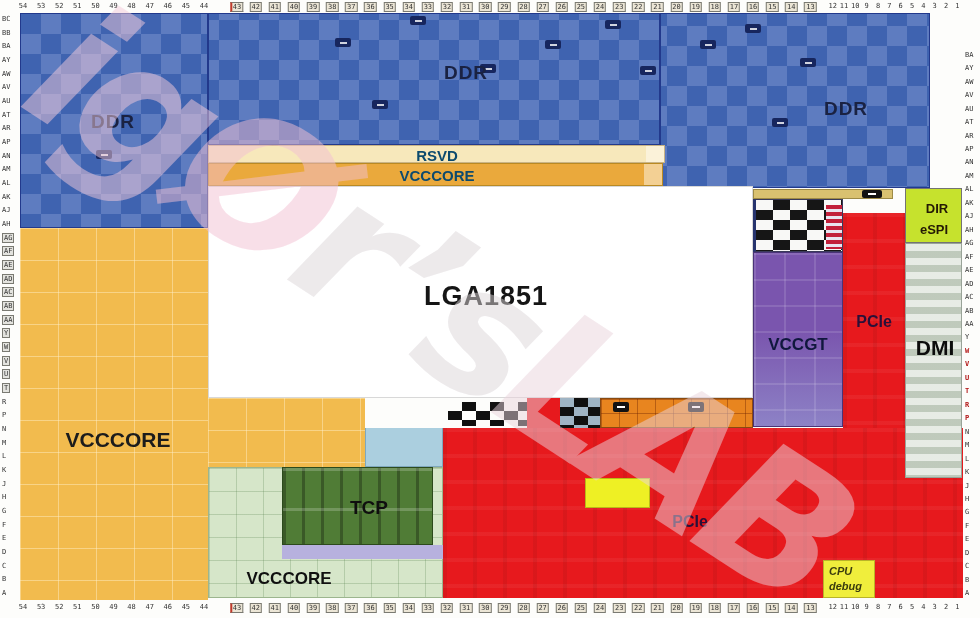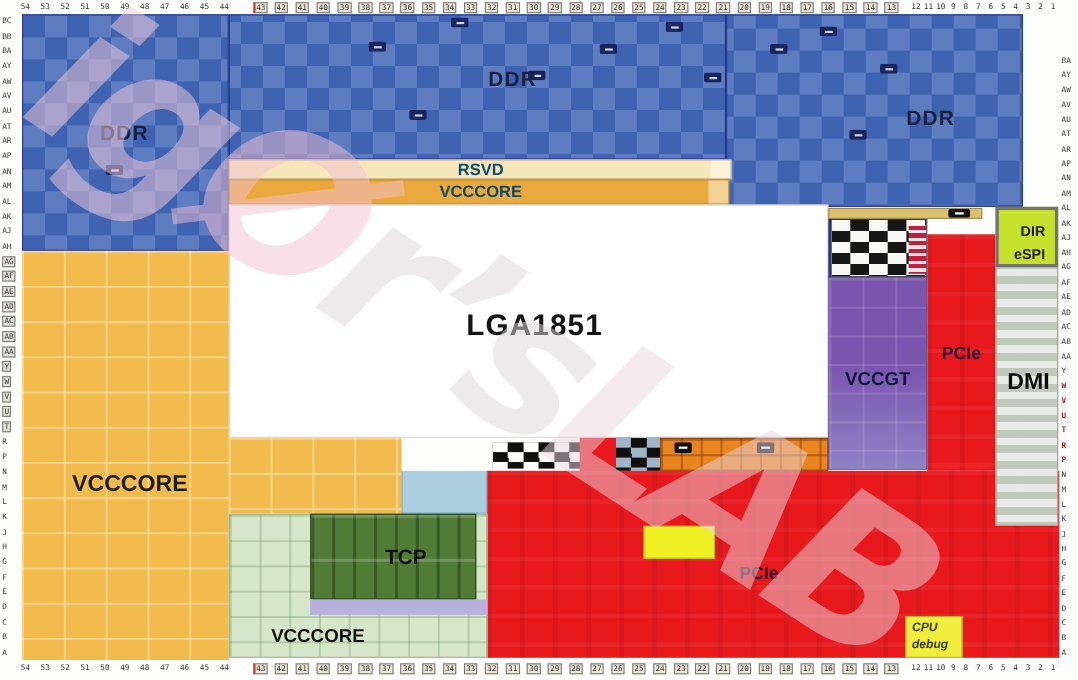--- a/index.html
+++ b/index.html
@@ -31,21 +31,21 @@
     background-image:repeating-linear-gradient(90deg,rgba(0,0,0,.06) 0 4px,transparent 4px 30px),
                      repeating-linear-gradient(rgba(255,255,255,.05) 0 4px,transparent 4px 26px);padding-left:34px;}
   .purple-grad{background:linear-gradient(var(--purple) 0 45%,var(--purple_light));
     background-image:linear-gradient(rgba(255,255,255,.12) 2px,transparent 2px),
                      linear-gradient(90deg,rgba(255,255,255,.12) 2px,transparent 2px),
                      linear-gradient(var(--purple) 0%,var(--purple) 45%,var(--purple_light) 100%);
     background-size:30px 26px,30px 26px,100% 100%;border:1px solid #4a3478;}
   .dmi-rows{background-color:var(--dmi_bg);
     background-image:repeating-linear-gradient(rgba(255,255,255,.5) 0 7px,rgba(150,165,148,.28) 7px 14px);
     border:1px solid #99a398;}
-  .lime-bg{background:var(--lime);border:3px solid #737373;}
+  .lime-bg{background:var(--lime);border:1px solid #737373;}
   .tan-bar{background:var(--tan);border:1px solid #9d8a46;}
   .tcp-tiles{background-color:var(--tcp_dark);
     background-image:linear-gradient(rgba(255,255,255,.20) 3px,transparent 3px),
                      linear-gradient(90deg,rgba(0,0,0,.28) 3px,transparent 3px);
     background-size:19px 40px;border:1px solid #2c4a1c;}
   .display-tiles{background-color:var(--display_bg);
     background-image:linear-gradient(rgba(95,135,85,.28) 1.5px,transparent 1.5px),
                      linear-gradient(90deg,rgba(95,135,85,.28) 1.5px,transparent 1.5px);
     background-size:27px 23px;border:1px solid #9cb58e;}
   .lavender-bg{background:var(--lavender);}

